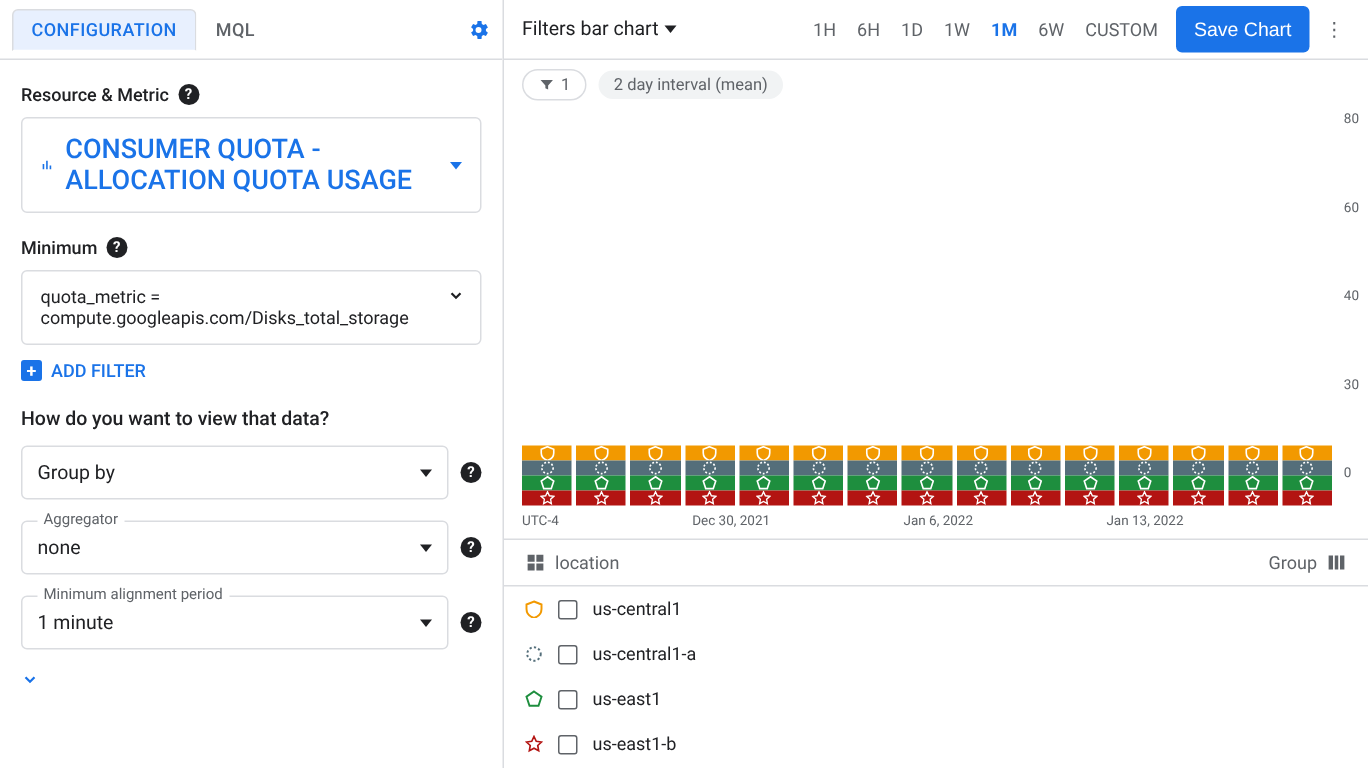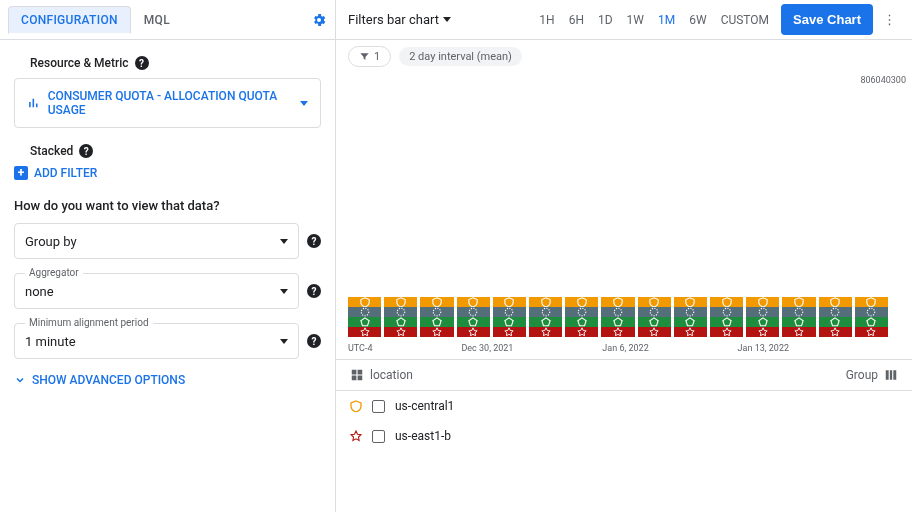--- a/index.html
+++ b/index.html
@@ -16,51 +16,51 @@
   *{box-sizing:border-box}
   html,body{margin:0;padding:0;font-family:Roboto,Arial,sans-serif;font-size:13px;color:var(--text);background:#fff}
   body{width:912px;height:512px;overflow:hidden;display:flex}
   
   .left{width:336px;border-right:1px solid var(--border);display:flex;flex-direction:column;overflow:hidden}
   .tabs{display:flex;align-items:center;border-bottom:1px solid var(--border);height:40px;padding:0 8px}
   .tab{padding:6px 12px;font-size:12px;font-weight:500;color:var(--text2);border:1px solid transparent;border-radius:4px 4px 0 0;cursor:pointer;letter-spacing:.3px}
   .tab.active{color:var(--blue);background:var(--blue-light);border:1px solid var(--border);border-bottom-color:#fff}
   .gear{margin-left:auto;color:var(--blue);cursor:pointer}
   .left-body{padding:12px 14px;overflow:auto;flex:1}
-  .lbl{font-size:12px;font-weight:500;display:flex;align-items:flex-start;gap:6px;margin:4px 16px 8px}
+  .lbl{font-size:12px;font-weight:500;display:flex;align-items:flex-start;gap:6px;margin:4px 0 8px}
   .help{width:14px;height:14px;border-radius:50%;background:var(--text);color:#fff;font-size:10px;display:flex;align-items:center;justify-content:center;font-weight:700}
-  .metric-box{border:1px solid var(--border);border-radius:4px;padding:10px 12px;display:flex;align-items:center;gap:8px;color:var(--blue);font-weight:500;font-size:12px;cursor:pointer}
+  .metric-box{border:1px solid var(--border);border-radius:4px;padding:10px 12px;display:flex;align-items:center;gap:8px;color:var(--blue);font-weight:500;font-size:18px;cursor:pointer}
   .metric-box .chev{margin-left:auto;color:var(--blue)}
   .filter-box{border:1px solid var(--border);border-radius:4px;padding:10px 12px;font-size:12px;position:relative;margin-bottom:10px}
   .filter-box .chev{position:absolute;top:10px;right:10px}
   .addfilter{display:flex;align-items:center;gap:6px;color:var(--blue);font-weight:500;font-size:12px;cursor:pointer}
   .addfilter .plus{width:14px;height:14px;background:var(--blue);color:#fff;display:flex;align-items:center;justify-content:center;font-weight:700;border-radius:2px;font-size:12px}
   .section-q{font-size:13px;font-weight:500;margin:18px 0 10px}
   .field{position:relative;display:flex;align-items:center;gap:8px;margin-bottom:14px}
   .sel{flex:1;border:1px solid var(--border);border-radius:4px;height:36px;display:flex;align-items:center;padding:0 10px;font-size:13px;position:relative;cursor:pointer}
   .sel .tri{margin-left:auto}
   .float-lbl{position:absolute;top:-7px;left:10px;background:#fff;padding:0 4px;font-size:10px;color:var(--text2)}
   .adv{color:var(--blue);font-weight:500;font-size:12px;display:flex;align-items:center;gap:6px;cursor:pointer}
   
   .right{flex:1;display:flex;flex-direction:column;overflow:hidden}
   .topbar{display:flex;align-items:center;height:40px;border-bottom:1px solid var(--border);padding:0 12px;gap:6px}
   .ctype{font-size:13px;display:flex;align-items:center;gap:4px;cursor:pointer;margin-right:auto}
   .range-btn{font-size:12px;color:var(--text2);padding:4px 6px;cursor:pointer}
-  .range-btn.active{color:var(--blue);font-weight:400}
-  .save{background:var(--blue);color:#fff;border:none;border-radius:4px;padding:8px 12px;font-size:13px;font-weight:700;cursor:pointer}
+  .range-btn.active{color:var(--blue);font-weight:700}
+  .save{background:var(--blue);color:#fff;border:none;border-radius:4px;padding:8px 12px;font-size:13px;font-weight:400;cursor:pointer}
   .menu3{color:var(--text2);cursor:pointer;padding:0 4px}
   .chipbar{display:flex;align-items:center;gap:8px;padding:6px 12px}
   .chip{display:flex;align-items:center;gap:4px;background:#f1f3f4;border-radius:12px;font-size:11px;color:var(--text2);padding:3px 10px}
   .chip.b{border:1px solid var(--border);background:#fff}
   
   .chart-wrap{position:relative;padding:4px 24px 4px 12px}
   .chart{position:relative;height:260px;display:flex;align-items:flex-end;gap:3px}
   .bar{flex:1;display:flex;flex-direction:column}
   .seg{display:flex;align-items:center;justify-content:center;color:#fff;font-size:10px}
-  .yaxis{position:absolute;right:6px;top:2px;bottom:20px;display:flex;flex-direction:row;justify-content:space-between;font-size:9px;color:var(--text2);text-align:left}
+  .yaxis{position:absolute;right:6px;top:2px;bottom:20px;display:flex;flex-direction:column;justify-content:space-between;font-size:9px;color:var(--text2);text-align:left}
   .xaxis{display:flex;padding:2px 24px 0 12px;font-size:9px;color:var(--text2);justify-content:space-between}
   
   .legend-hdr{display:flex;align-items:center;border-top:1px solid var(--border);border-bottom:1px solid var(--border);padding:8px 14px;font-size:12px;color:var(--text2);margin-top:6px}
   .legend-hdr .r{margin-left:auto;display:flex;align-items:center;gap:6px}
   .leg-row{display:flex;align-items:center;gap:10px;padding:8px 14px;font-size:12px}
   .leg-icon{width:12px;height:12px}
   .cb{width:13px;height:13px;border:1.5px solid var(--text2);border-radius:2px;cursor:pointer}
   
   svg{display:block}
   .tri{width:0;height:0;border-left:4px solid transparent;border-right:4px solid transparent;border-top:5px solid var(--text)}
@@ -86,22 +86,30 @@
     </div>
     <div class="metric-box">
       <svg width="14" height="14" viewBox="0 0 24 24" fill="currentColor">
           <path d="M4 20h3V10H4zM10.5 20h3V4h-3zM17 20h3v-7h-3z"></path>
         </svg>
       <span>CONSUMER QUOTA - ALLOCATION QUOTA USAGE</span>
       <span class="chev tri bl"></span>
     </div>
 
     <div class="lbl" style="margin-top:16px">
-      <span>Stacked</span>
+      <span>Minimum</span>
       <span class="help">?</span>
+    </div>
+    <div class="filter-box">
+      <span>quota_metric = compute.googleapis.com/Disks_total_storage</span>
+      <span class="chev">
+          <svg width="12" height="12" viewBox="0 0 24 24" fill="none" stroke="#202124" stroke-width="3">
+            <path d="M6 9l6 6 6-6"></path>
+          </svg>
+        </span>
     </div>
     <div class="addfilter">
       <span class="plus">+</span>
       <span>ADD FILTER</span>
     </div>
 
     <div class="section-q">How do you want to view that data?</div>
 
     <div class="field">
       <div class="sel">
@@ -126,21 +134,20 @@
         <span>1 minute</span>
         <span class="tri"></span>
       </div>
       <span class="help">?</span>
     </div>
 
     <div class="adv">
       <svg width="12" height="12" viewBox="0 0 24 24" fill="none" stroke="currentColor" stroke-width="3">
           <path d="M6 9l6 6 6-6"></path>
         </svg>
-      <span>SHOW ADVANCED OPTIONS</span>
     </div>
   </div>
 </div>
 
 <div class="right">
   <div class="topbar">
     <div class="ctype">
       <span>Filters bar chart</span>
       <span class="tri"></span>
     </div>
@@ -530,20 +537,34 @@
         </svg>
     </div>
   </div>
   <div id="legend-rows">
       <div class="leg-row">
         <svg class="leg-icon" viewBox="0 0 12 12" style="color:#f29900;fill:#f29900">
           <use href="#i-shield"></use>
         </svg>
         <span class="cb"></span>
         <span>us-central1</span>
+      </div>
+      <div class="leg-row">
+        <svg class="leg-icon" viewBox="0 0 12 12" style="color:#546e7a;fill:#546e7a">
+          <use href="#i-burst"></use>
+        </svg>
+        <span class="cb"></span>
+        <span>us-central1-a</span>
+      </div>
+      <div class="leg-row">
+        <svg class="leg-icon" viewBox="0 0 12 12" style="color:#1e8e3e;fill:#1e8e3e">
+          <use href="#i-pentagon"></use>
+        </svg>
+        <span class="cb"></span>
+        <span>us-east1</span>
       </div>
       <div class="leg-row">
         <svg class="leg-icon" viewBox="0 0 12 12" style="color:#b31412;fill:#b31412">
           <use href="#i-star"></use>
         </svg>
         <span class="cb"></span>
         <span>us-east1-b</span>
       </div>
     </div>
 </div>

